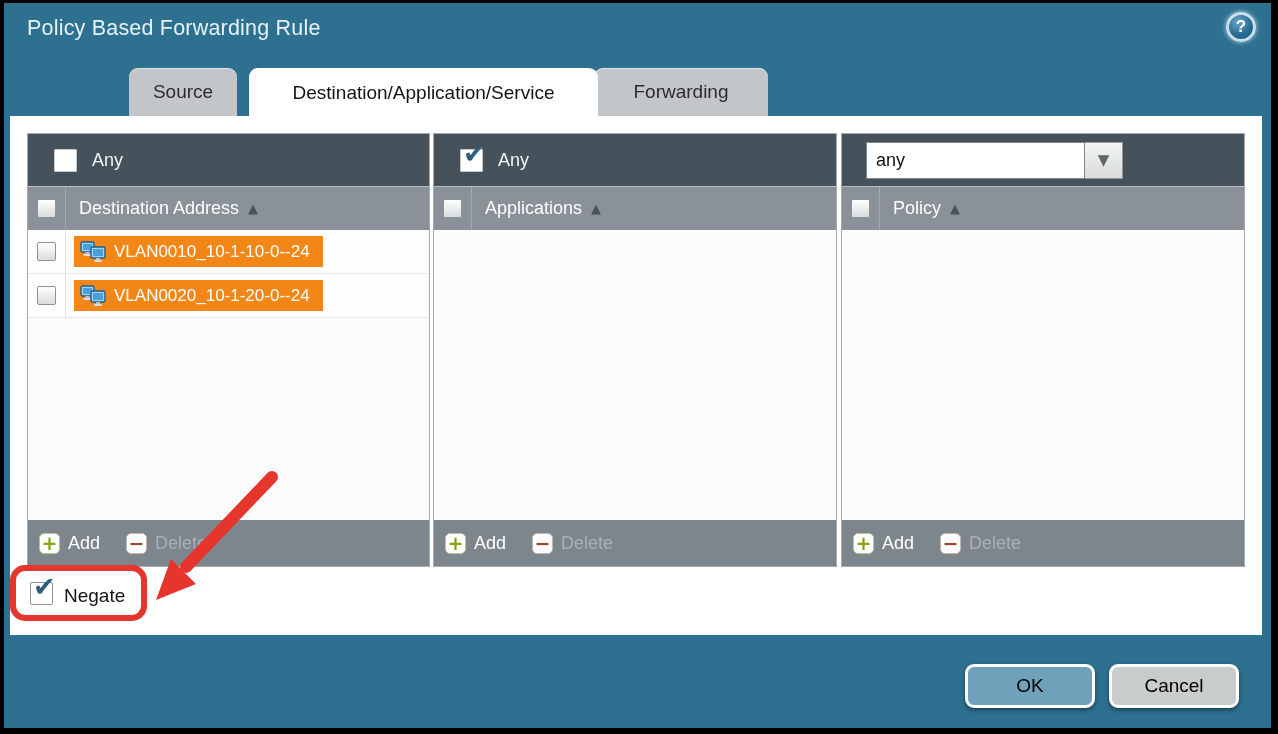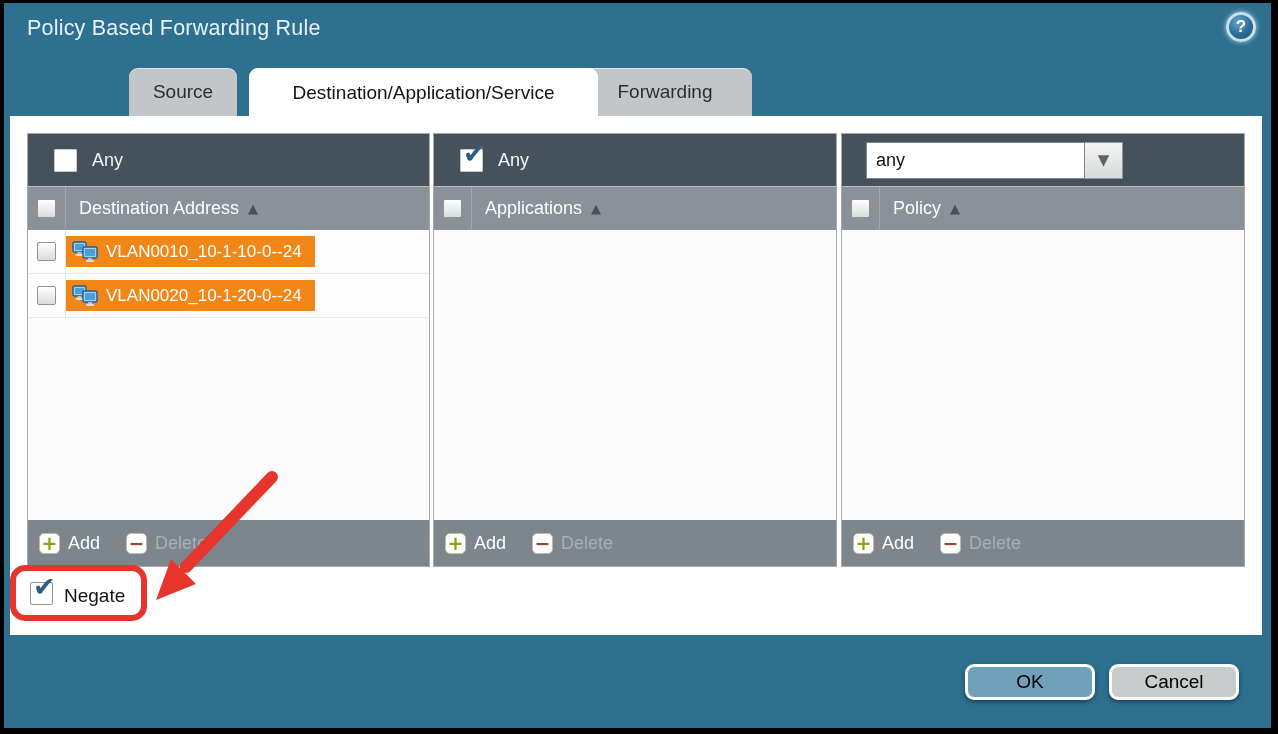--- a/index.html
+++ b/index.html
@@ -24,21 +24,21 @@
   
   .tab{
     position:absolute;top:68px;height:48px;border-radius:9px 9px 0 0;
     background:#c3c6c9;color:#2d2d2d;display:flex;align-items:center;justify-content:center;
     font-size:19px;z-index:2;cursor:pointer;box-shadow:inset 0 1px 0 rgba(255,255,255,.5);
   }
   .tab.active{background:#ffffff;color:#141414;height:49px;z-index:3;box-shadow:none;}
   .tab-general{left:13px;width:112px;}
   .tab-source{left:129px;width:108px;}
   .tab-dest{left:249px;width:349px;}
-  .tab-forwarding{left:578px;width:174px;}
+  .tab-forwarding{left:594px;width:174px;}
 
   
   .panel{position:absolute;left:10px;top:116px;width:1252px;height:519px;background:#ffffff;z-index:1;}
 
   
   .col{position:absolute;top:133px;height:434px;border:1px solid #a6aaad;display:flex;flex-direction:column;background:#fbfbfb;z-index:2;}
   .col1{left:27px;width:403px;}
   .col2{left:433px;width:404px;}
   .col3{left:841px;width:404px;}
 
@@ -53,21 +53,21 @@
   .cb-small{width:19px;height:19px;background:linear-gradient(#ffffff,#d9dbdc);border:1px solid #8e9396;border-radius:2px;flex:none;cursor:pointer;}
 
   .col-sub{height:44px;background:#8a9199;display:flex;align-items:center;flex:none;border-top:1px solid #b9bec3;cursor:pointer;}
   .sub-checkcell{width:38px;height:100%;display:flex;align-items:center;justify-content:center;border-right:1px solid #a1a7ad;flex:none;}
   .col-sub .label{color:#fdfdfd;font-size:18px;margin-left:13px;}
   .sort{color:#47525a;font-size:13px;margin-left:9px;font-family:"DejaVu Sans", sans-serif;}
 
   .col-list{flex:1;background:#fbfbfb;overflow:hidden;}
   .row{height:44px;display:flex;align-items:center;border-bottom:1px solid #e7e8e9;background:#fdfdfd;cursor:pointer;}
   .row-checkcell{width:38px;align-self:stretch;display:flex;align-items:center;justify-content:center;border-right:1px solid #dfe1e2;flex:none;}
-  .pill{margin-left:0;height:31px;background:#f28718;display:flex;align-items:center;padding:0 13px 0 6px;color:#fff;font-size:17px;white-space:nowrap;}
+  .pill{margin-left:8px;height:31px;background:#f28718;display:flex;align-items:center;padding:0 13px 0 6px;color:#fff;font-size:17px;white-space:nowrap;}
   .net-icon{width:26px;height:22px;margin-right:8px;flex:none;}
 
   .col-foot{height:46px;background:#7e868d;display:flex;align-items:center;padding-left:11px;flex:none;gap:26px;}
   .foot-btn{display:flex;align-items:center;gap:8px;font-size:18px;cursor:pointer;}
   .foot-btn .lbl-add{color:#ffffff;}
   .foot-btn .lbl-del{color:#a9afb4;}
   .sq-icon{
     width:21px;height:21px;background:#fff;border-radius:5px;border:1px solid #b9bfa0;
     display:flex;align-items:center;justify-content:center;
     font-size:19px;font-weight:bold;line-height:1;font-family:"DejaVu Sans", sans-serif;
@@ -83,21 +83,21 @@
   
   .negate-cb{position:absolute;left:30px;top:582px;width:23px;height:23px;background:#fff;border:1px solid #8f9396;border-radius:2px;z-index:3;cursor:pointer;}
   .negate-cb .mark{position:absolute;left:2px;top:-10px;font-size:27px;line-height:27px;color:#2e5d7e;font-family:"DejaVu Sans", sans-serif;}
   .negate-label{position:absolute;left:64px;top:585px;font-size:19px;color:#141414;z-index:3;}
   .hl-box{position:absolute;left:10px;top:565px;width:137px;height:56px;border:6px solid #e6352c;border-radius:15px;z-index:4;pointer-events:none;}
 
   .anno-svg{position:absolute;left:0;top:0;width:1278px;height:734px;z-index:5;pointer-events:none;}
 
   
   .dlg-btn{
-    position:absolute;top:664px;width:130px;height:36px;border:3px solid #ffffff;border-radius:9px;
+    position:absolute;top:664px;width:130px;height:44px;border:3px solid #ffffff;border-radius:9px;
     display:flex;align-items:center;justify-content:center;font-size:19px;color:#000;
     box-shadow:0 2px 4px rgba(0,0,0,.45);cursor:pointer;z-index:2;
   }
   .btn-ok{left:965px;background:#6fa2ba;}
   .btn-cancel{left:1109px;background:#c9cccd;}
 </style>
 </head>
 <body>
 
 <div class="stage">

